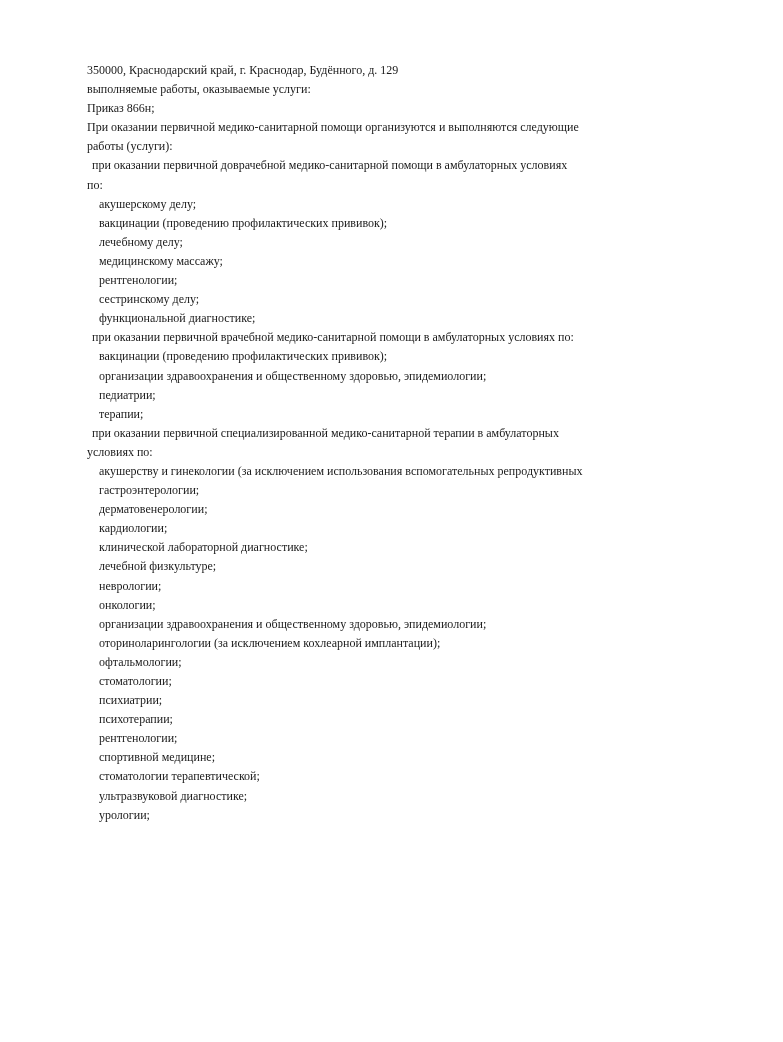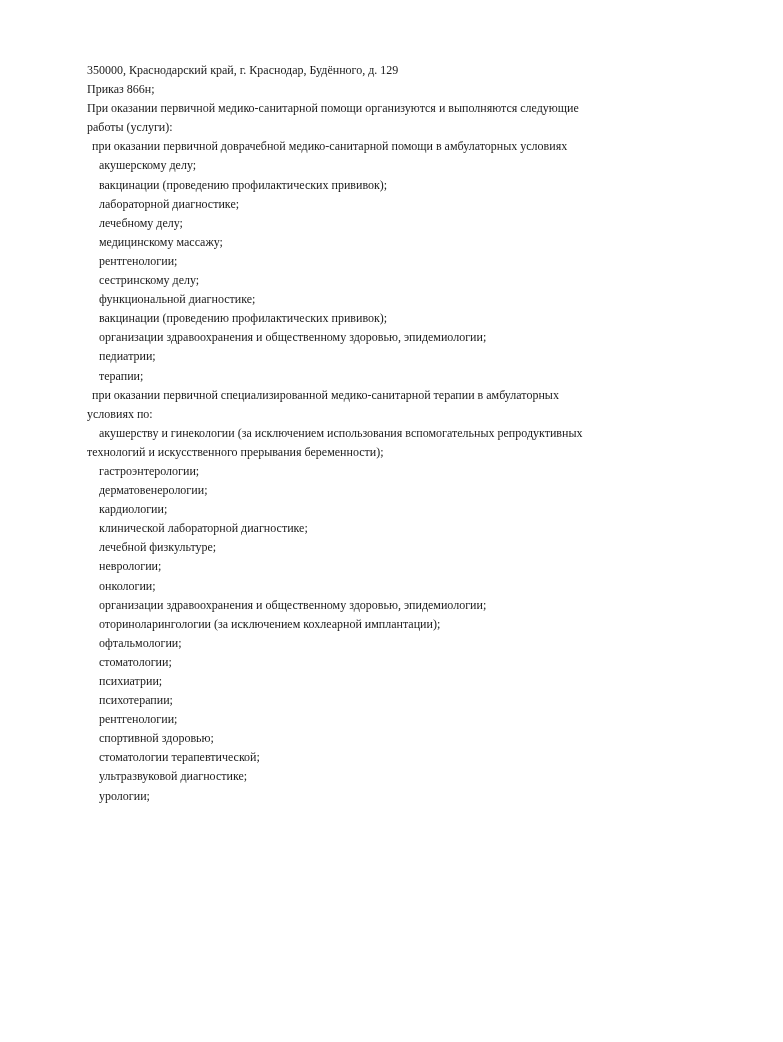--- a/index.html
+++ b/index.html
@@ -30,52 +30,53 @@
   .ind-0 { padding-left: 0; }
   .ind-1 { padding-left: 5px; }
   .ind-2 { padding-left: 12px; }
 </style>
 </head>
 <body>
 
 <div class="page">
   <div>
       <div class="line ind-0">350000, Краснодарский край, г. Краснодар, Будённого, д. 129</div>
+      <div class="line ind-0">выполняемые работы, оказываемые услуги:</div>
       <div class="line ind-0">Приказ 866н;</div>
       <div class="line ind-0">При оказании первичной медико-санитарной помощи организуются и выполняются следующие</div>
       <div class="line ind-0">работы (услуги):</div>
       <div class="line ind-1">при оказании первичной доврачебной медико-санитарной помощи в амбулаторных условиях</div>
+      <div class="line ind-0">по:</div>
       <div class="line ind-2">акушерскому делу;</div>
       <div class="line ind-2">вакцинации (проведению профилактических прививок);</div>
-      <div class="line ind-2">лабораторной диагностике;</div>
       <div class="line ind-2">лечебному делу;</div>
       <div class="line ind-2">медицинскому массажу;</div>
       <div class="line ind-2">рентгенологии;</div>
       <div class="line ind-2">сестринскому делу;</div>
       <div class="line ind-2">функциональной диагностике;</div>
+      <div class="line ind-1">при оказании первичной врачебной медико-санитарной помощи в амбулаторных условиях по:</div>
       <div class="line ind-2">вакцинации (проведению профилактических прививок);</div>
       <div class="line ind-2">организации здравоохранения и общественному здоровью, эпидемиологии;</div>
       <div class="line ind-2">педиатрии;</div>
       <div class="line ind-2">терапии;</div>
       <div class="line ind-1">при оказании первичной специализированной медико-санитарной терапии в амбулаторных</div>
       <div class="line ind-0">условиях по:</div>
       <div class="line ind-2">акушерству и гинекологии (за исключением использования вспомогательных репродуктивных</div>
-      <div class="line ind-0">технологий и искусственного прерывания беременности);</div>
       <div class="line ind-2">гастроэнтерологии;</div>
       <div class="line ind-2">дерматовенерологии;</div>
       <div class="line ind-2">кардиологии;</div>
       <div class="line ind-2">клинической лабораторной диагностике;</div>
       <div class="line ind-2">лечебной физкультуре;</div>
       <div class="line ind-2">неврологии;</div>
       <div class="line ind-2">онкологии;</div>
       <div class="line ind-2">организации здравоохранения и общественному здоровью, эпидемиологии;</div>
       <div class="line ind-2">оториноларингологии (за исключением кохлеарной имплантации);</div>
       <div class="line ind-2">офтальмологии;</div>
       <div class="line ind-2">стоматологии;</div>
       <div class="line ind-2">психиатрии;</div>
       <div class="line ind-2">психотерапии;</div>
       <div class="line ind-2">рентгенологии;</div>
-      <div class="line ind-2">спортивной здоровью;</div>
+      <div class="line ind-2">спортивной медицине;</div>
       <div class="line ind-2">стоматологии терапевтической;</div>
       <div class="line ind-2">ультразвуковой диагностике;</div>
       <div class="line ind-2">урологии;</div>
     </div>
 </div>
 
 </body></html>

